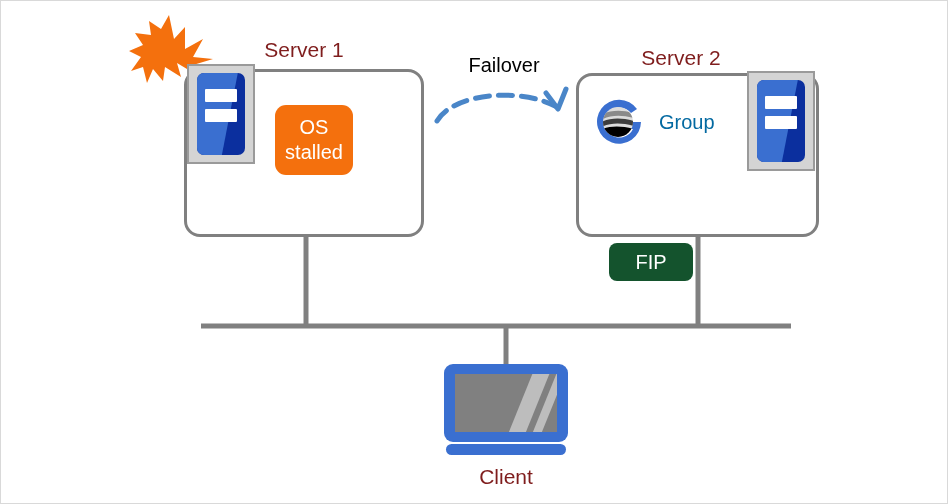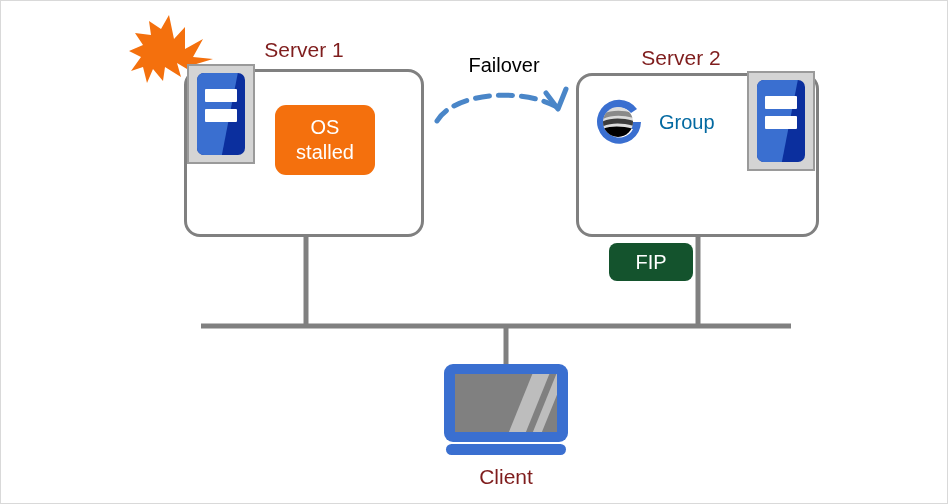--- a/index.html
+++ b/index.html
@@ -95,21 +95,21 @@
     background: #ffffff;
     border-radius: 1px;
   }
   .rack-bar.b1 { top: 19%; }
   .rack-bar.b2 { top: 44%; }
 
   
   #badge-os-stalled {
     position: absolute;
     left: 274px; top: 104px;
-    width: 100px; height: 70px;
+    width: 78px; height: 70px;
     background: #f4700d;
     border-radius: 11px;
     color: #ffffff;
     font-size: 20px;
     line-height: 25px;
     display: flex;
     flex-direction: column;
     align-items: center;
     justify-content: center;
     text-align: center;

